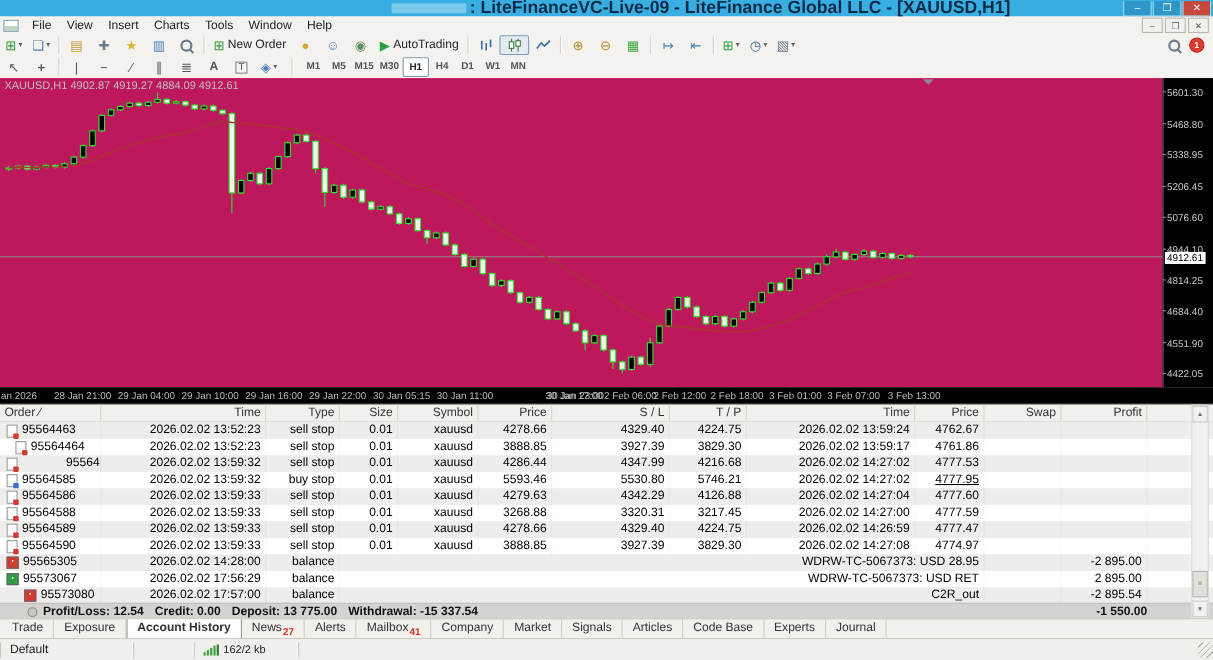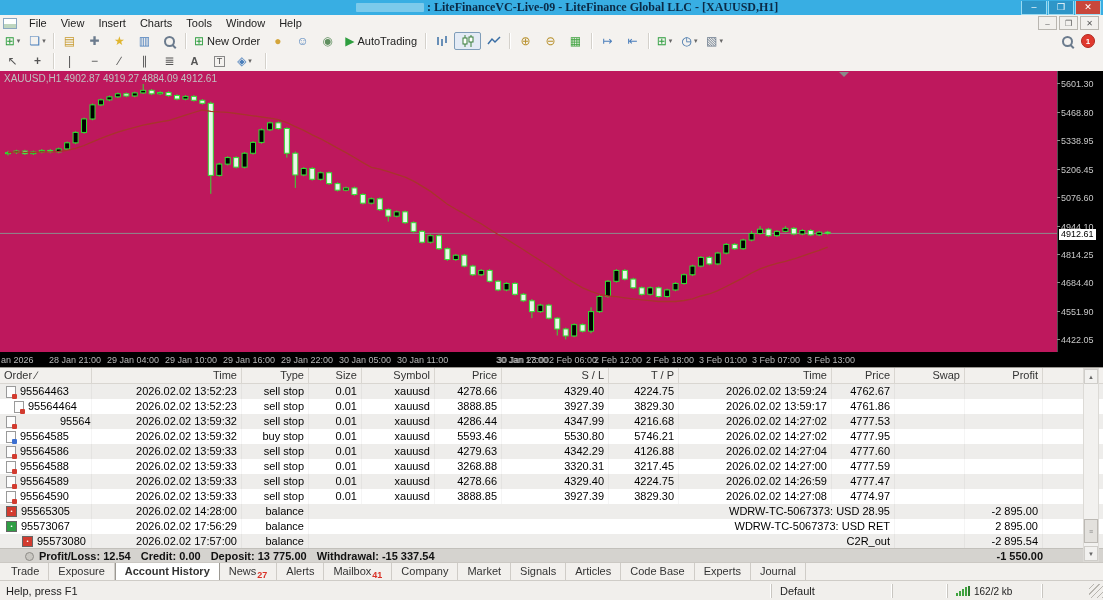--- a/index.html
+++ b/index.html
@@ -4,21 +4,21 @@
 <style>
   html,body{margin:0;padding:0;}
   body{width:1103px;height:600px;position:relative;overflow:hidden;
        font-family:"Liberation Sans",sans-serif;background:#F0EFEC;
        -webkit-font-smoothing:antialiased;}
   .abs{position:absolute;}
 
   
   #titlebar{top:0;left:0;right:0;height:15px;background:#38AEE3;display:flex;align-items:center;}
   #title-blob{width:68px;height:9px;background:#7CCAEB;margin-left:356px;border-radius:1px;}
-  #title-text{color:#0B2A46;font-size:12px;margin-left:3px;white-space:nowrap;font-weight:bold;font-family:Liberation Serif, serif;}
+  #title-text{color:#0B2A46;font-size:16px;margin-left:3px;white-space:nowrap;font-weight:bold;}
   .winbtn{width:24px;height:13px;display:flex;align-items:center;justify-content:center;
           color:#fff;font-size:9px;border:1px solid #9ADBF2;border-top:none;margin-left:1px;background:#2E96C8;}
   .winbtn.close{background:#C8473B;}
   #winbtns{margin-left:auto;margin-right:2px;display:flex;}
 
   
   #menubar{top:15px;left:0;right:0;height:16px;background:#F4F2EF;display:flex;align-items:center;border-bottom:1px solid #E3E1DD;}
   #app-icon{width:12px;height:9px;background:#fff;border:1px solid #8AA6C0;margin:0 5px 0 3px;
             background:linear-gradient(#fff 55%,#BFD6BF 55%);}
   .mitem{font-size:11px;color:#222;padding:1px 7px;cursor:default;}
@@ -268,20 +268,31 @@
       <span class="glyph" style="font-weight:bold;font-size:11px">A</span>
     </span>
   <span class="tbtn">
       <span class="glyph" style="border:1px solid #888;font-size:9px;padding:0 2px">T</span>
     </span>
   <span class="tbtn">
     <span class="glyph" style="color:#4A7EBB">◈</span>
     <span class="drop">▾</span>
     </span>
   <span class="tsep" style="margin:0 8px;"></span>
+  <span style="display:flex;gap:1px;">
+      <span class="tfbtn">M1</span>
+      <span class="tfbtn">M5</span>
+      <span class="tfbtn">M15</span>
+      <span class="tfbtn">M30</span>
+      <span class="tfbtn active">H1</span>
+      <span class="tfbtn">H4</span>
+      <span class="tfbtn">D1</span>
+      <span class="tfbtn">W1</span>
+      <span class="tfbtn">MN</span>
+    </span>
 </div>
 
 <div id="chart" class="abs">
   <div id="plot">
     <div id="ohlc-label">XAUUSD,H1  4902.87 4919.27 4884.09 4912.61</div>
     <svg id="csvg" width="1057" height="281">
         <line x1="0" y1="162.39196138996144" x2="1057" y2="162.39196138996144" stroke="#8C8C8C" stroke-width="1"></line>
         <line x1="8" y1="79.85173745173745" x2="8" y2="84.4084942084942" stroke="#33E033" stroke-width="1"></line>
         <rect x="5.5" y="81.58764478764479" width="5" height="1.0849420849420852" fill="#000000" stroke="#33E033" stroke-width="1"></rect>
         <line x1="16.45" y1="78.76679536679536" x2="16.45" y2="82.88957528957528" stroke="#33E033" stroke-width="1"></line>
@@ -496,21 +507,21 @@
       <div id="cur-price" style="top: 157.892px;">4912.61</div>
     </div>
 </div>
 <div id="taxis" class="abs">
     <div class="ttick" style="left: 1px;">an 2026</div>
     <div class="ttick" style="left: 49px;">28 Jan 21:00</div>
     <div class="ttick" style="left: 107px;">29 Jan 04:00</div>
     <div class="ttick" style="left: 165px;">29 Jan 10:00</div>
     <div class="ttick" style="left: 223px;">29 Jan 16:00</div>
     <div class="ttick" style="left: 281px;">29 Jan 22:00</div>
-    <div class="ttick" style="left: 339px;">30 Jan 05:00</div>
+    <div class="ttick" style="left: 339px;">30 Jan 05:15</div>
     <div class="ttick" style="left: 397px;">30 Jan 11:00</div>
     <div class="ttick" style="left: 455px; margin-left: 41px;">30 Jan 17:00</div>
     <div class="ttick" style="left: 497px;">30 Jan 23:00</div>
     <div class="ttick" style="left: 549px;">2 Feb 06:00</div>
     <div class="ttick" style="left: 594px;">2 Feb 12:00</div>
     <div class="ttick" style="left: 646px;">2 Feb 18:00</div>
     <div class="ttick" style="left: 699px;">3 Feb 01:00</div>
     <div class="ttick" style="left: 752px;">3 Feb 07:00</div>
     <div class="ttick" style="left: 807px;">3 Feb 13:00</div>
   </div>
@@ -589,21 +600,21 @@
           <span>95564585</span>
         </span>
         <span class="cell" style="width: 150px; flex: 0 0 auto; text-align: right;">2026.02.02 13:59:32</span>
         <span class="cell" style="width: 67px; flex: 0 0 auto; text-align: right;">buy stop</span>
         <span class="cell" style="width: 53px; flex: 0 0 auto; text-align: right;">0.01</span>
         <span class="cell" style="width: 73px; flex: 0 0 auto; text-align: right;">xauusd</span>
         <span class="cell" style="width: 67px; flex: 0 0 auto; text-align: right;">5593.46</span>
         <span class="cell" style="width: 107px; flex: 0 0 auto; text-align: right;">5530.80</span>
         <span class="cell" style="width: 70px; flex: 0 0 auto; text-align: right;">5746.21</span>
         <span class="cell" style="width: 153px; flex: 0 0 auto; text-align: right;">2026.02.02 14:27:02</span>
-        <span class="cell" style="width: 63px; flex: 0 0 auto; text-align: right;">4777.95</span>
+        <span class="cell" style="width: 63px; flex: 0 0 auto; text-align: right; text-decoration: underline;">4777.95</span>
         <span class="cell" style="width: 70px; flex: 0 0 auto; text-align: right;"></span>
         <span class="cell" style="width: 78px; flex: 0 0 auto; text-align: right;"></span>
       </div>
       <div class="hrow odd">
         <span class="cell" style="width: 92px; flex: 0 0 auto; text-align: left; display: flex; align-items: center;">
           <span class="doc sell"></span>
           <span>95564586</span>
         </span>
         <span class="cell" style="width: 150px; flex: 0 0 auto; text-align: right;">2026.02.02 13:59:33</span>
         <span class="cell" style="width: 67px; flex: 0 0 auto; text-align: right;">sell stop</span>
@@ -729,21 +740,20 @@
     <span class="tab"><span>Company</span></span>
     <span class="tab"><span>Market</span></span>
     <span class="tab"><span>Signals</span></span>
     <span class="tab"><span>Articles</span></span>
     <span class="tab"><span>Code Base</span></span>
     <span class="tab"><span>Experts</span></span>
     <span class="tab"><span>Journal</span></span>
   </div>
 
 <div id="statusbar" class="abs">
-  <span id="status-help">Help, press F1</span>
   <span class="scell" id="cell-default">
       <span>Default</span>
     </span>
   <span class="scell empty"></span>
   <span class="scell" id="conn">
     <span class="bars">
         <i style="height:3px"></i>
         <i style="height:5px"></i>
         <i style="height:7px"></i>
         <i style="height:9px"></i>

